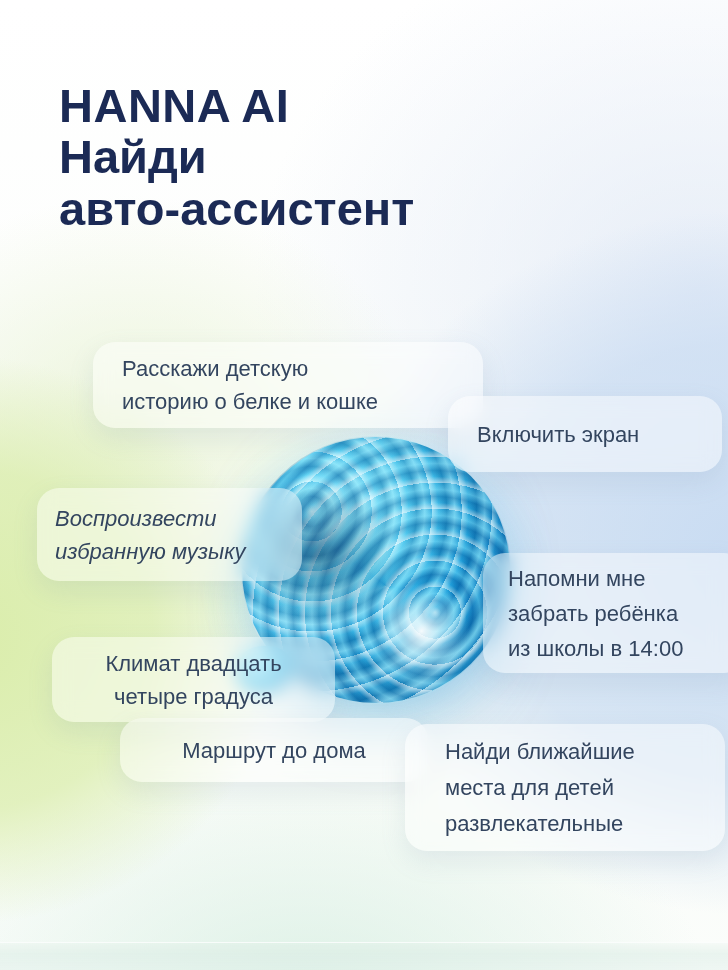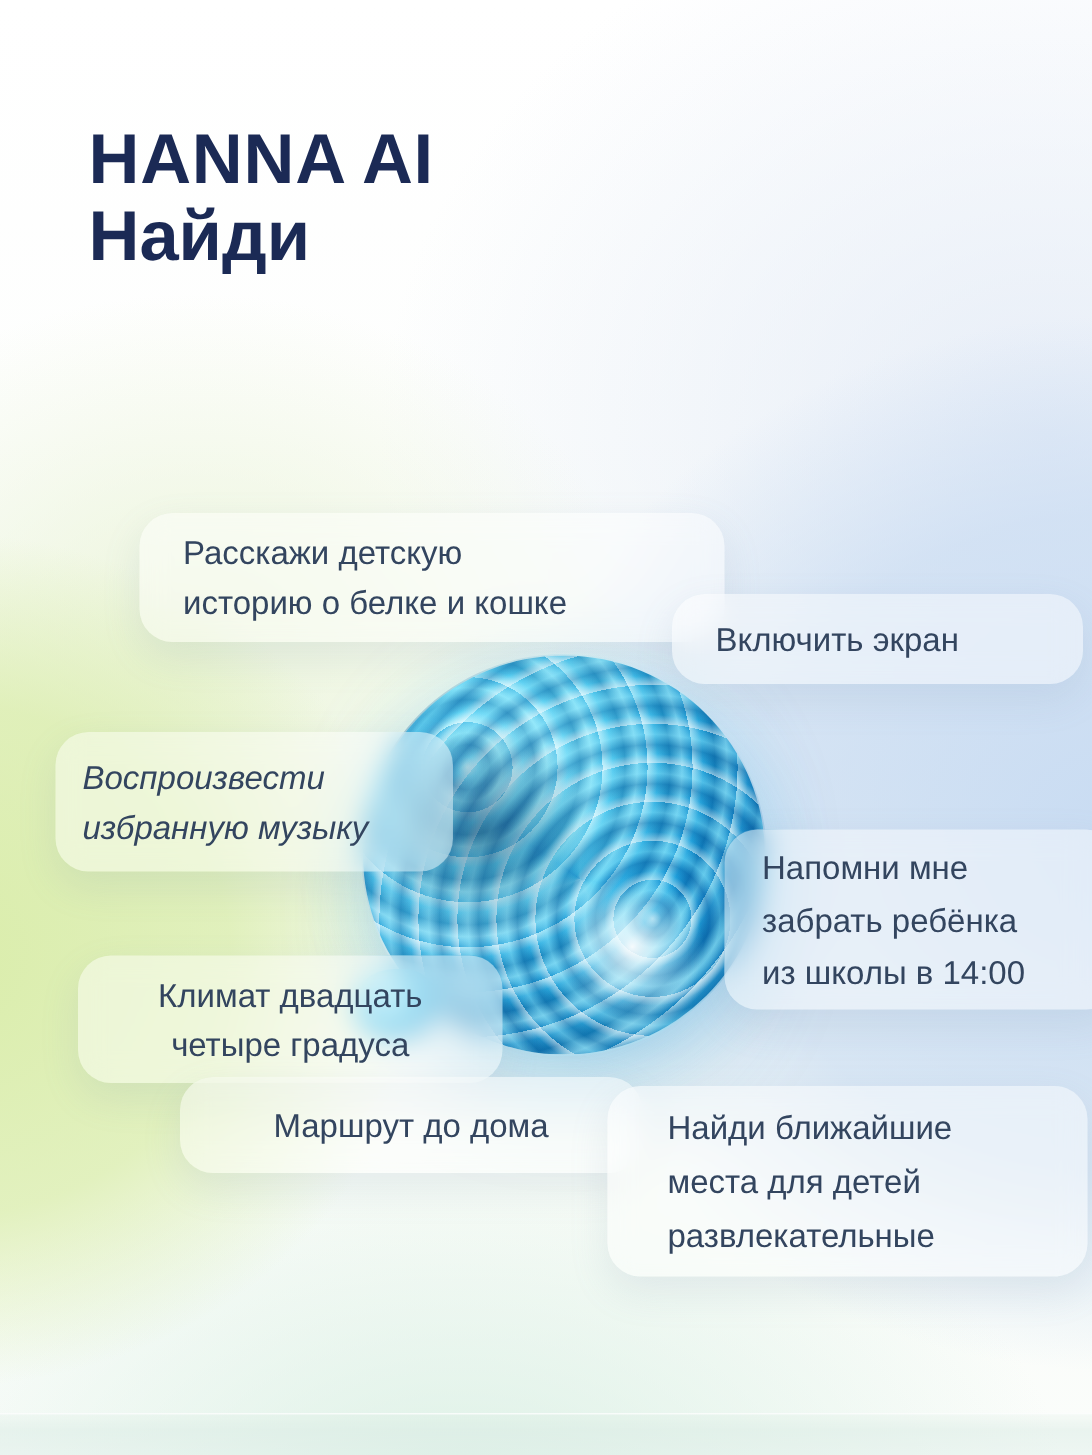--- a/index.html
+++ b/index.html
@@ -56,21 +56,21 @@
     display:flex;flex-direction:column;justify-content:center;
     background:rgba(255,255,255,0.45);
     border-radius:22px;
     box-shadow:0 10px 26px rgba(110,140,170,0.14);
     backdrop-filter:blur(9px);
     -webkit-backdrop-filter:blur(9px);
     color:#33455f;font-size:22px;line-height:33px;
   }
   .bubble .line{white-space:nowrap;}
   .b1{left:93px; top:342px; width:332px; height:86px; padding:0 29px;}
-  .b2{left:448px;top:396px; width:216px; height:60px; padding:0 29px;}
+  .b2{left:448px;top:396px; width:216px; height:76px; padding:0 29px;}
   .b3{left:37px; top:488px; width:229px; height:93px; padding:0 18px;font-style:italic;}
   .b4{left:483px;top:553px; width:218px; height:120px;padding:0 20px 0 25px;line-height:35px;}
   .b5{left:52px; top:637px; width:231px; height:85px; padding:0 26px;align-items:center;}
   .b6{left:120px;top:718px; width:262px; height:64px; padding:0 23px;text-align:center;}
   .b7{left:405px;top:724px; width:260px; height:127px;padding:0 20px 0 40px;line-height:36px;}
 
   
   .bottom-strip{
     position:absolute;left:0;bottom:0;width:728px;height:27px;z-index:2;
     background:linear-gradient(180deg, rgba(222,238,228,0.20) 0%, rgba(219,236,229,0.55) 40%, rgba(223,239,233,0.45) 100%);
@@ -78,20 +78,21 @@
   }
 </style>
 </head>
 <body>
 
 <div class="canvas">
 
   <header class="title">
     <div class="brand">HANNA AI</div>
     <div class="subtitle">Найди</div>
+    <div class="subtitle">авто-ассистент</div>
   </header>
 
   <div class="orb"></div>
   <div class="orb-droplet"></div>
 
   <div class="bubble b1">
     <span class="line">Расскажи детскую</span>
     <span class="line">историю о белке и кошке</span>
   </div>
 

